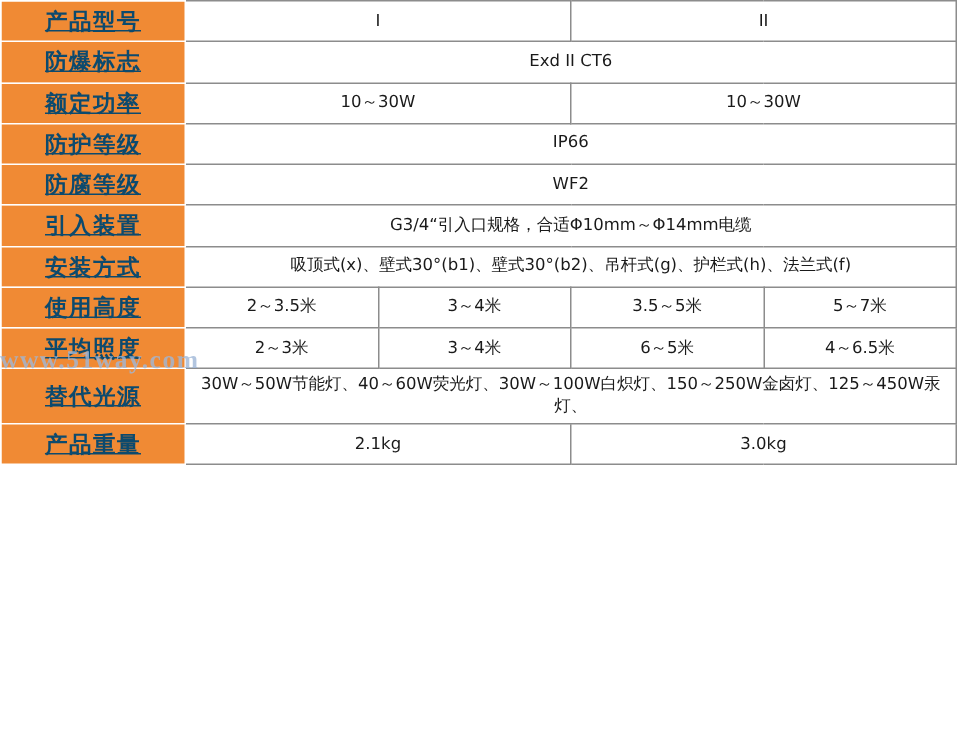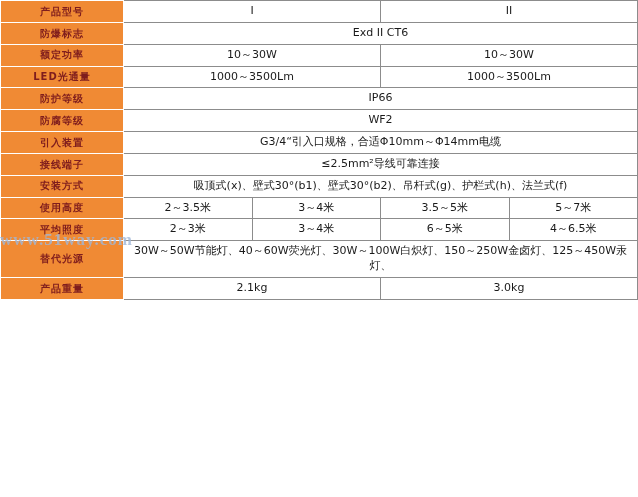--- a/index.html
+++ b/index.html
@@ -27,26 +27,27 @@
     color: #1a1a1a;
     text-align: center;
     vertical-align: middle;
     padding: 3px 2px;
     line-height: 1.35;
     background: #ffffff;
     word-break: break-all;
   }
   .spec-table td.label {
     background: #f08a34;
-    color: #7f1d1d;
+    color: #0c4a6e;
     font-weight: bold;
-    font-size: 10px;
+    font-size: 15px;
     letter-spacing: 1px;
     border: 1px solid #ffffff;
     width: 118px;
+    text-decoration: underline;
   }
   .watermark {
     position: absolute;
     top: 230px;
     left: 0;
     width: 638px;
     text-align: left;
     font-size: 17px;
     font-weight: bold;
     color: #9fb7d8;
@@ -75,39 +76,30 @@
     <tr>
       <td class="label">防爆标志</td>
       <td colspan="4">Exd II CT6</td>
     </tr>
     <tr>
       <td class="label">额定功率</td>
       <td colspan="2">10～30W</td>
       <td colspan="2">10～30W</td>
     </tr>
     <tr>
-      <td class="label">LED光通量</td>
-      <td colspan="2">1000～3500Lm</td>
-      <td colspan="2">1000～3500Lm</td>
-    </tr>
-    <tr>
       <td class="label">防护等级</td>
       <td colspan="4">IP66</td>
     </tr>
     <tr>
       <td class="label">防腐等级</td>
       <td colspan="4">WF2</td>
     </tr>
     <tr>
       <td class="label">引入装置</td>
       <td colspan="4">G3/4“引入口规格，­合­适­Φ10mm～Φ14mm电缆</td>
-    </tr>
-    <tr>
-      <td class="label">接线端子</td>
-      <td colspan="4">≤2.5mm²导线可靠连接</td>
     </tr>
     <tr>
       <td class="label">安装方式</td>
       <td colspan="4">吸顶式(x)、壁式30°(b1)、壁式30°(b2)、吊杆式(g)、护栏式(h)、法兰式(f)</td>
     </tr>
     <tr>
       <td class="label">使用高度</td>
       <td>2～3.5米</td>
       <td>3～4米</td>
       <td>3.5～5米</td>

